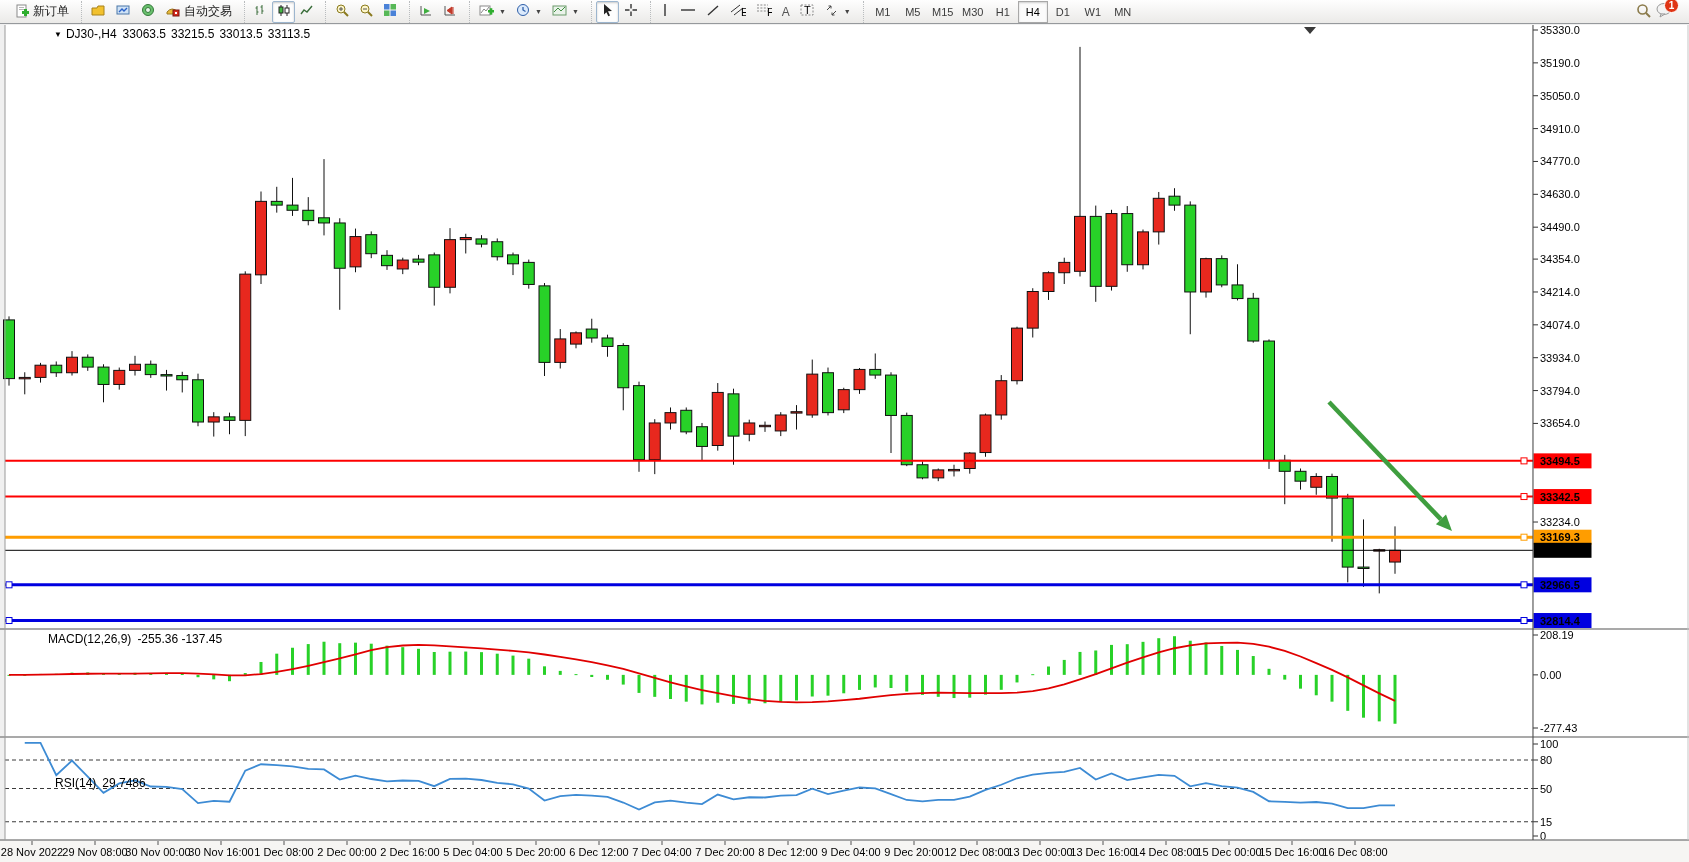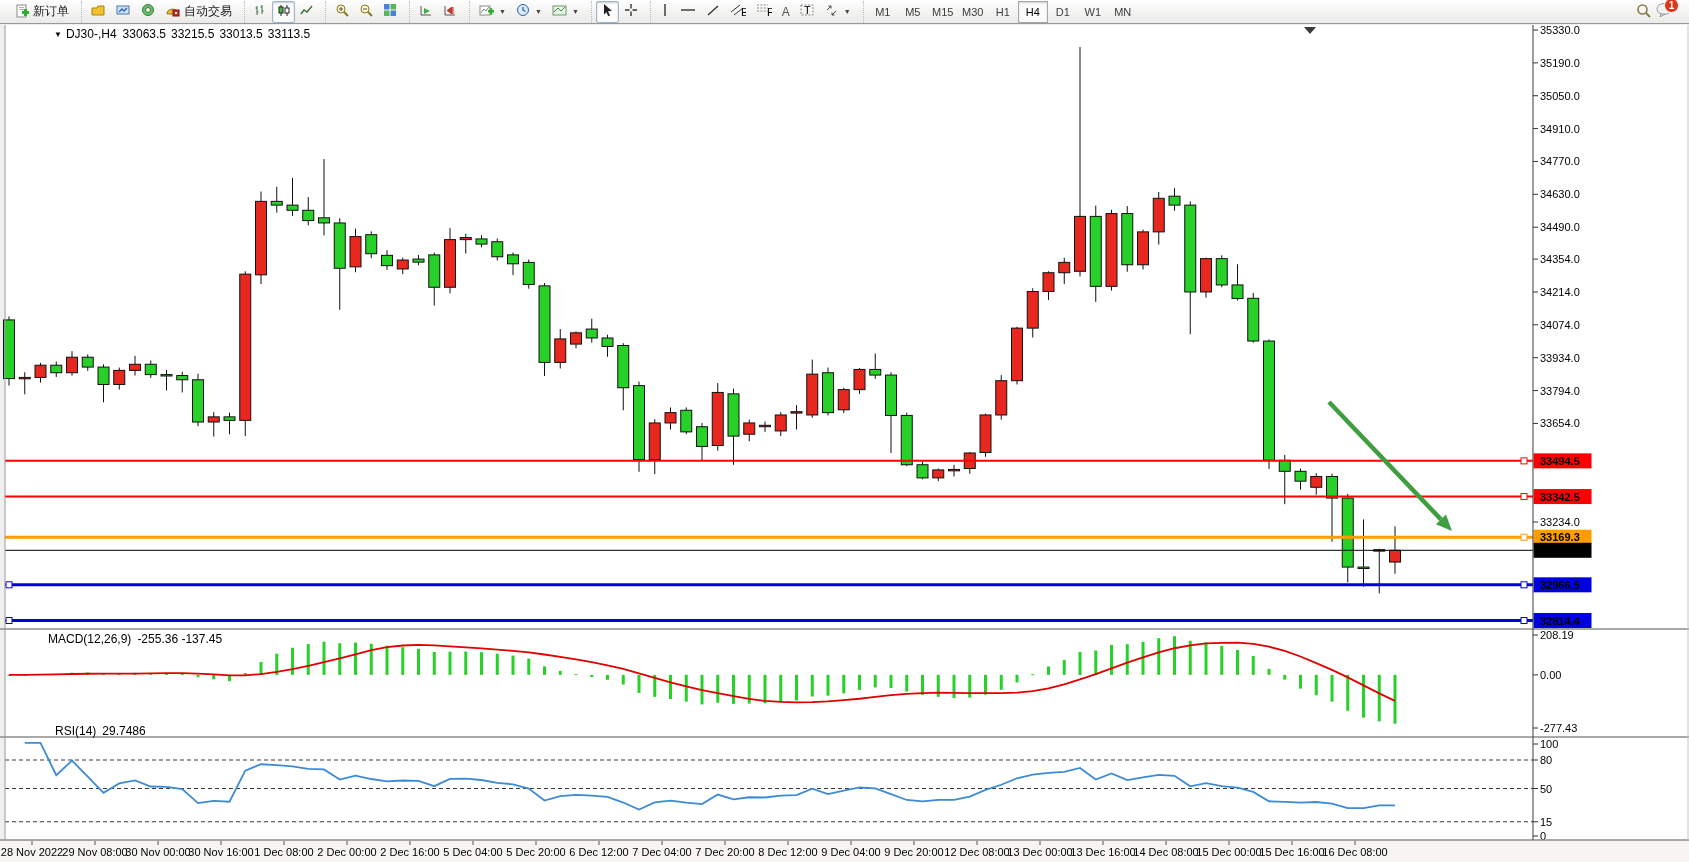--- a/index.html
+++ b/index.html
@@ -647,16 +647,16 @@
       <line x1="5" y1="25" x2="5" y2="840" stroke="#9a9a9a"></line>
       <line x1="1688" y1="25" x2="1688" y2="840" stroke="#c5c5c5"></line>
     </svg>
 
   <div class="overlay" style="left:10px;top:27px;">
     <span class="tri">▼</span><b>DJ30-,H4</b><span class="ohlc"><span>33063.5</span><span>33215.5</span><span>33013.5</span><span>33113.5</span></span>
   </div>
   <div class="overlay" style="left:4px;top:632px;">
     <b>MACD(12,26,9)</b><span>-255.36 -137.45</span>
   </div>
-  <div class="overlay" style="left:11px;top:724px;">
+  <div class="overlay" style="left:11px;top:776px;">
     <b>RSI(14)</b><span>29.7486</span>
   </div>
 </div>
 
 </body></html>

